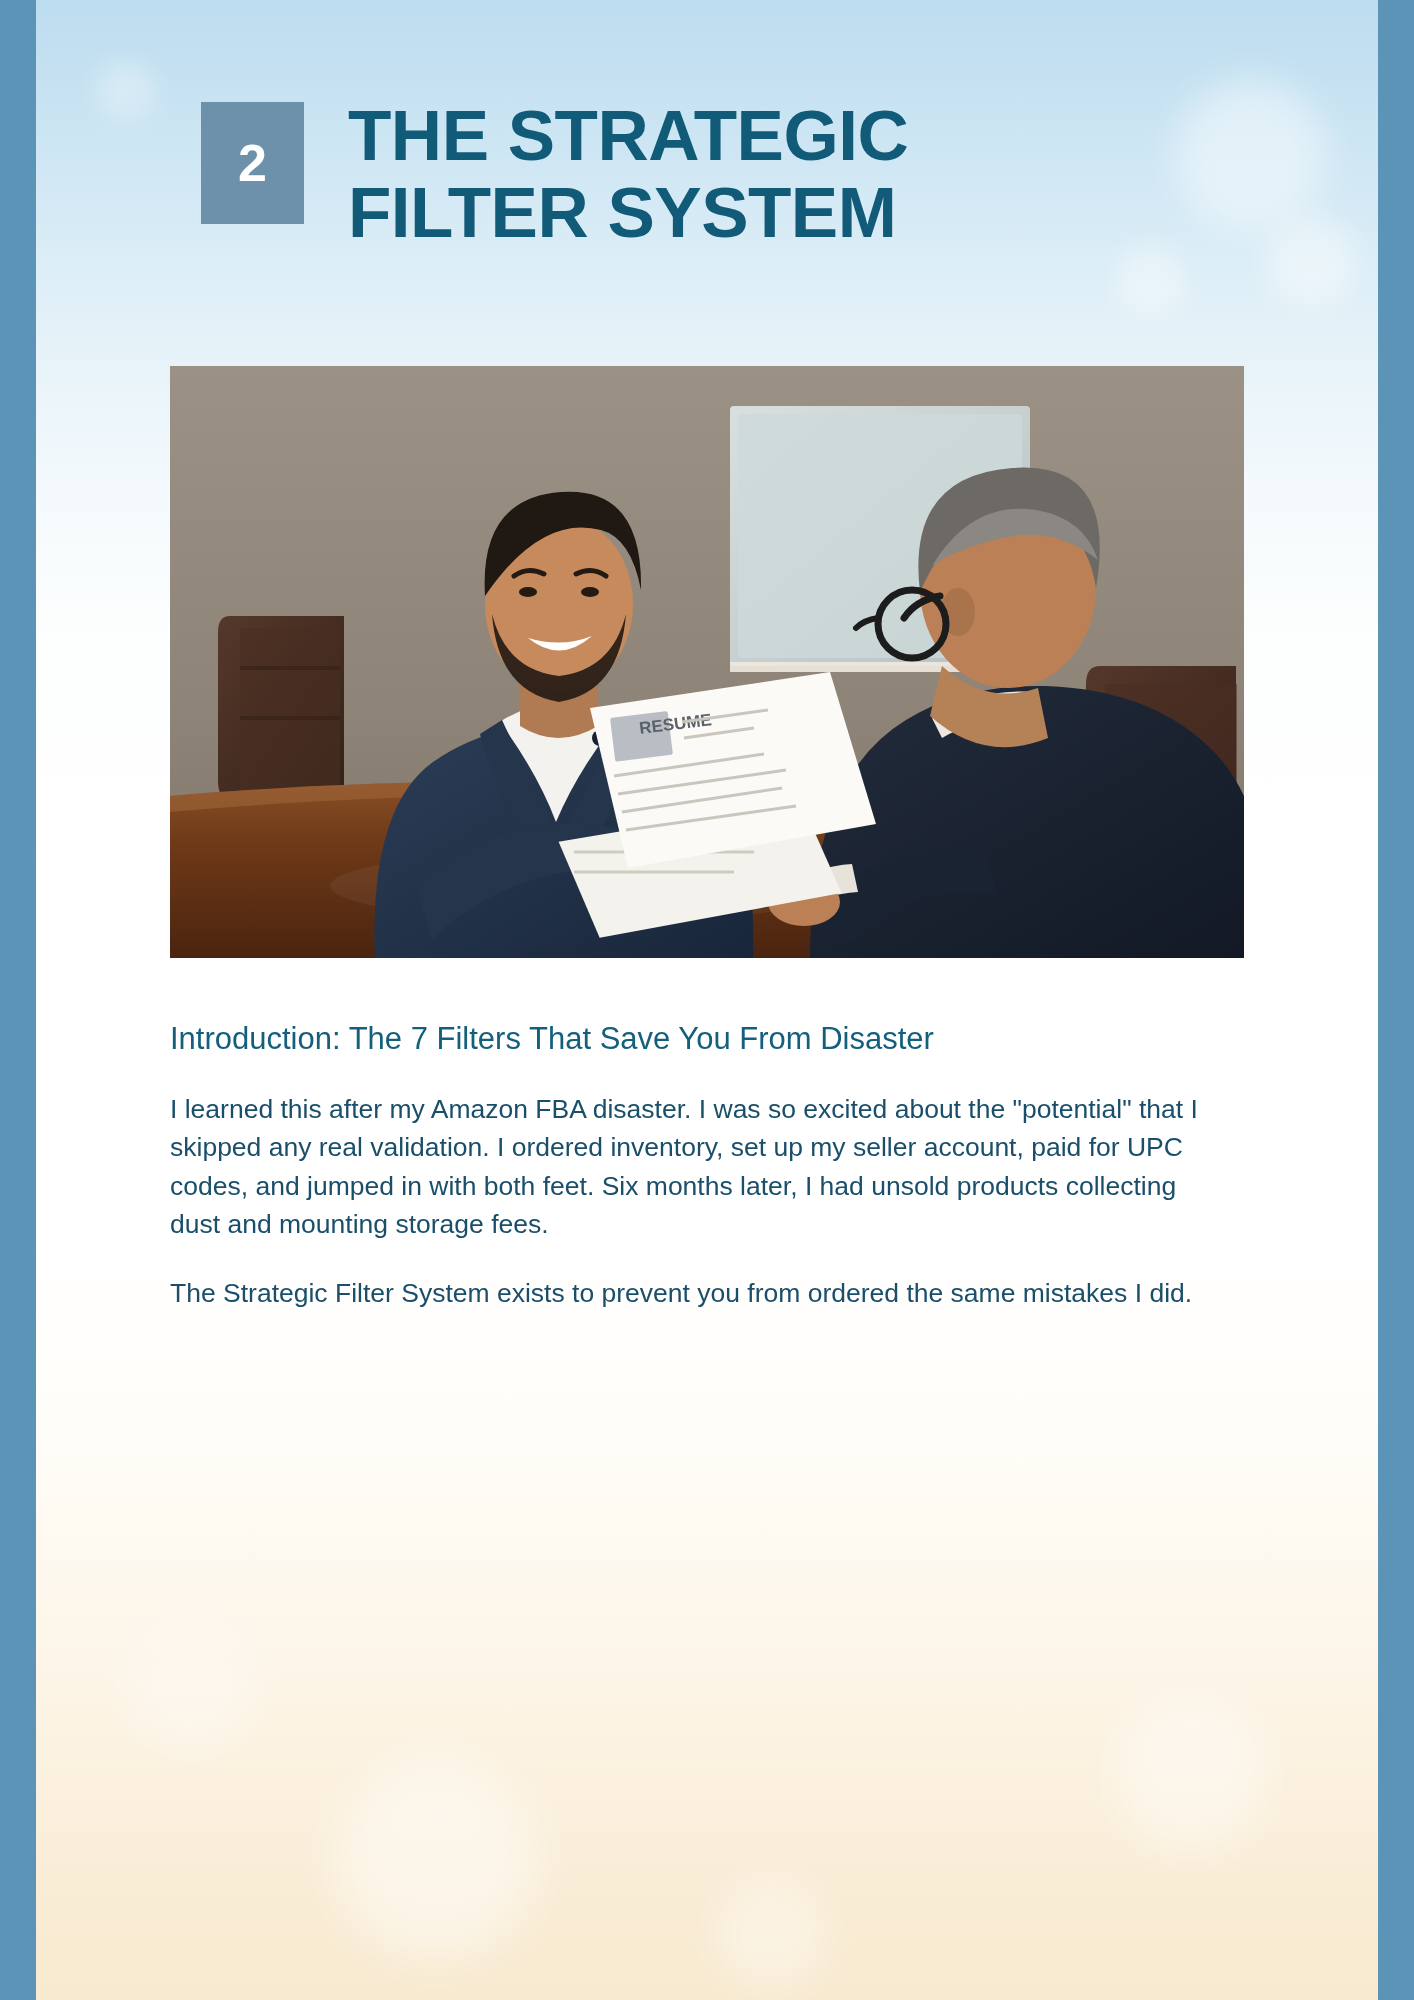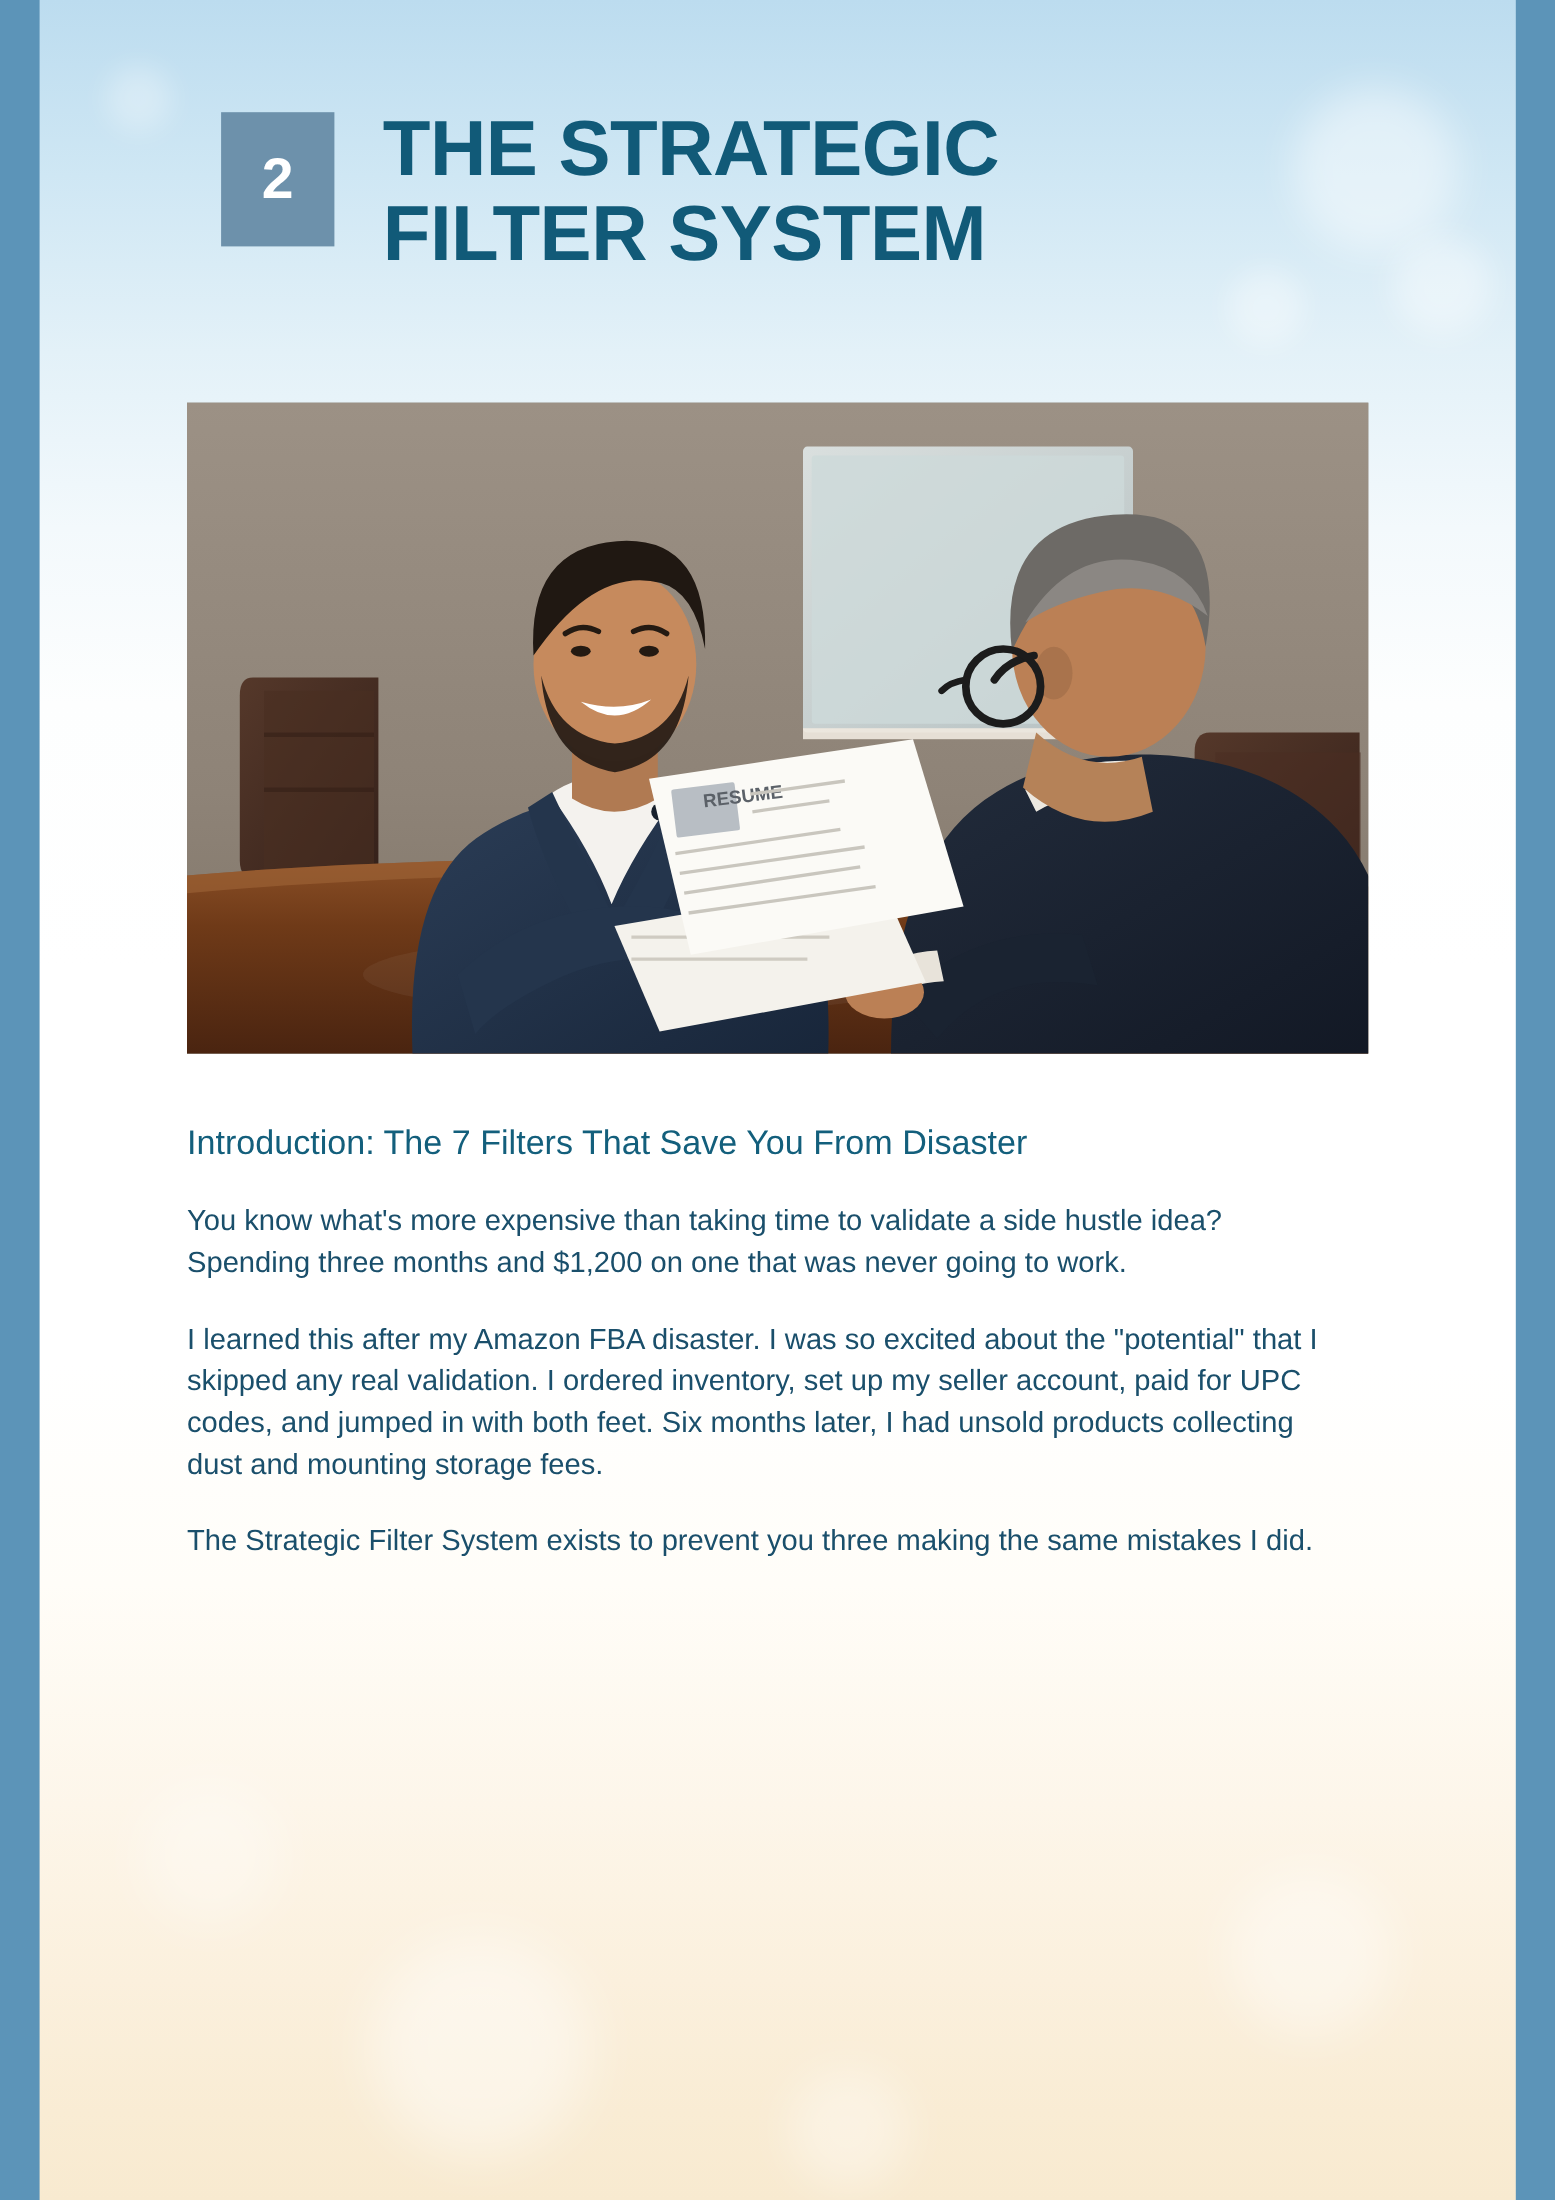--- a/index.html
+++ b/index.html
@@ -266,18 +266,17 @@
           <path d="M456 464 l170 -24"></path>
         </g>
       </g>
 
       <rect x="0" y="0" width="1074" height="592" fill="none"></rect>
     </svg>
   </div>
 
   <div class="content">
     <h2 class="section-heading">Introduction: The 7 Filters That Save You From Disaster</h2>
-    <p class="para">You know what's more expensive than taking time to validate a side hustle idea? Spending three months and $1,200 on one that was never going to work.</p>
     <p class="para">I learned this after my Amazon FBA disaster. I was so excited about the "potential" that I skipped any real validation. I ordered inventory, set up my seller account, paid for UPC codes, and jumped in with both feet. Six months later, I had unsold products collecting dust and mounting storage fees.</p>
-    <p class="para">The Strategic Filter System exists to prevent you three making the same mistakes I did.</p>
+    <p class="para">The Strategic Filter System exists to prevent you from ordered the same mistakes I did.</p>
   </div>
 
 </div>
 
 </body></html>

